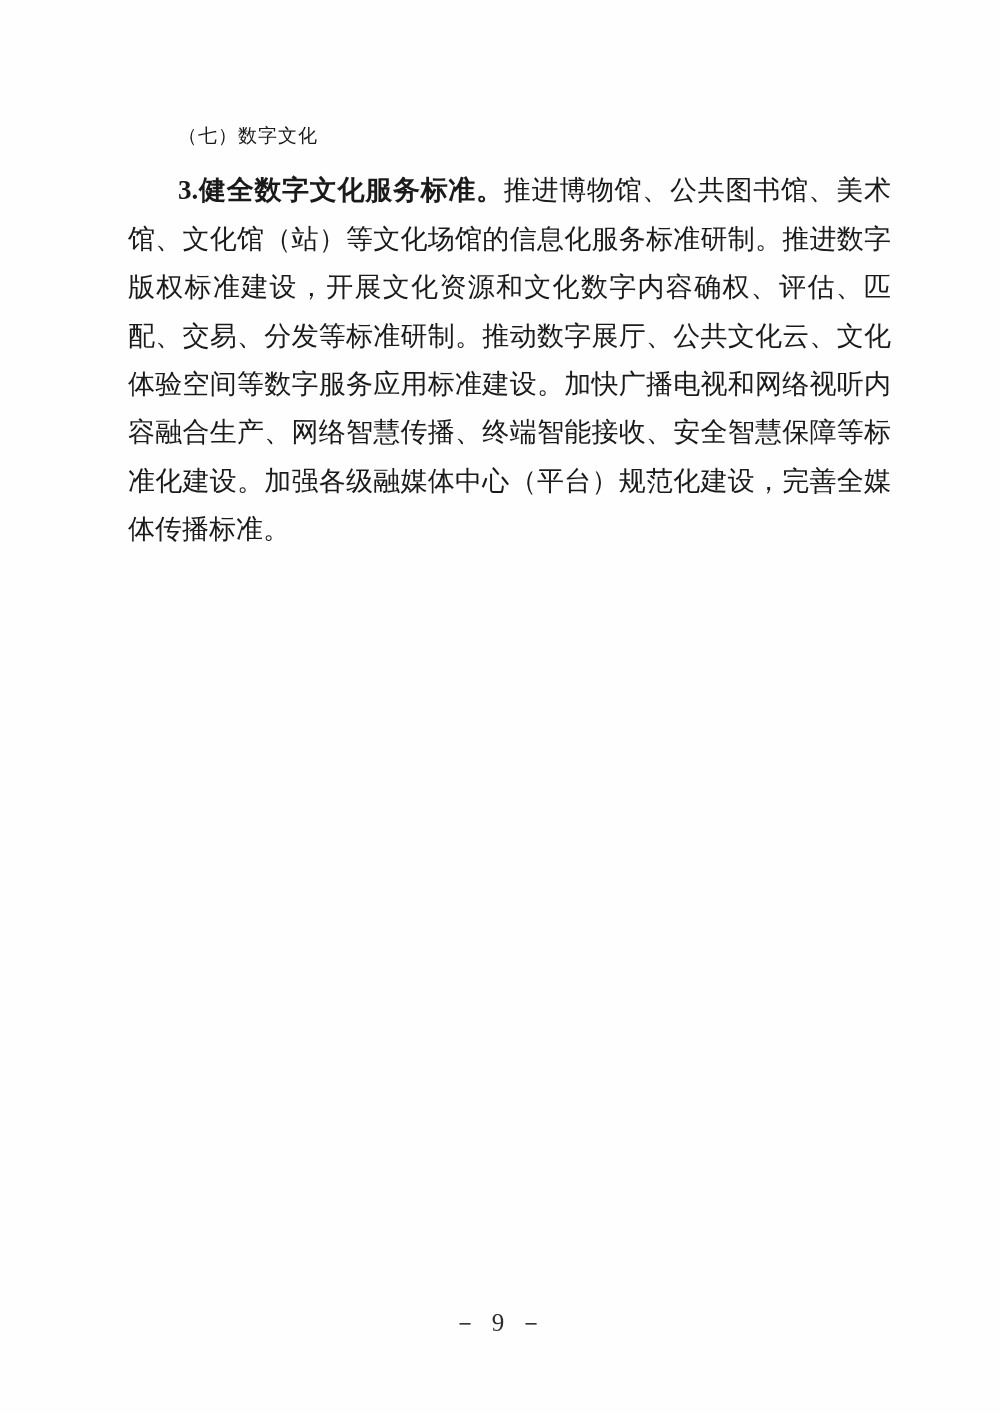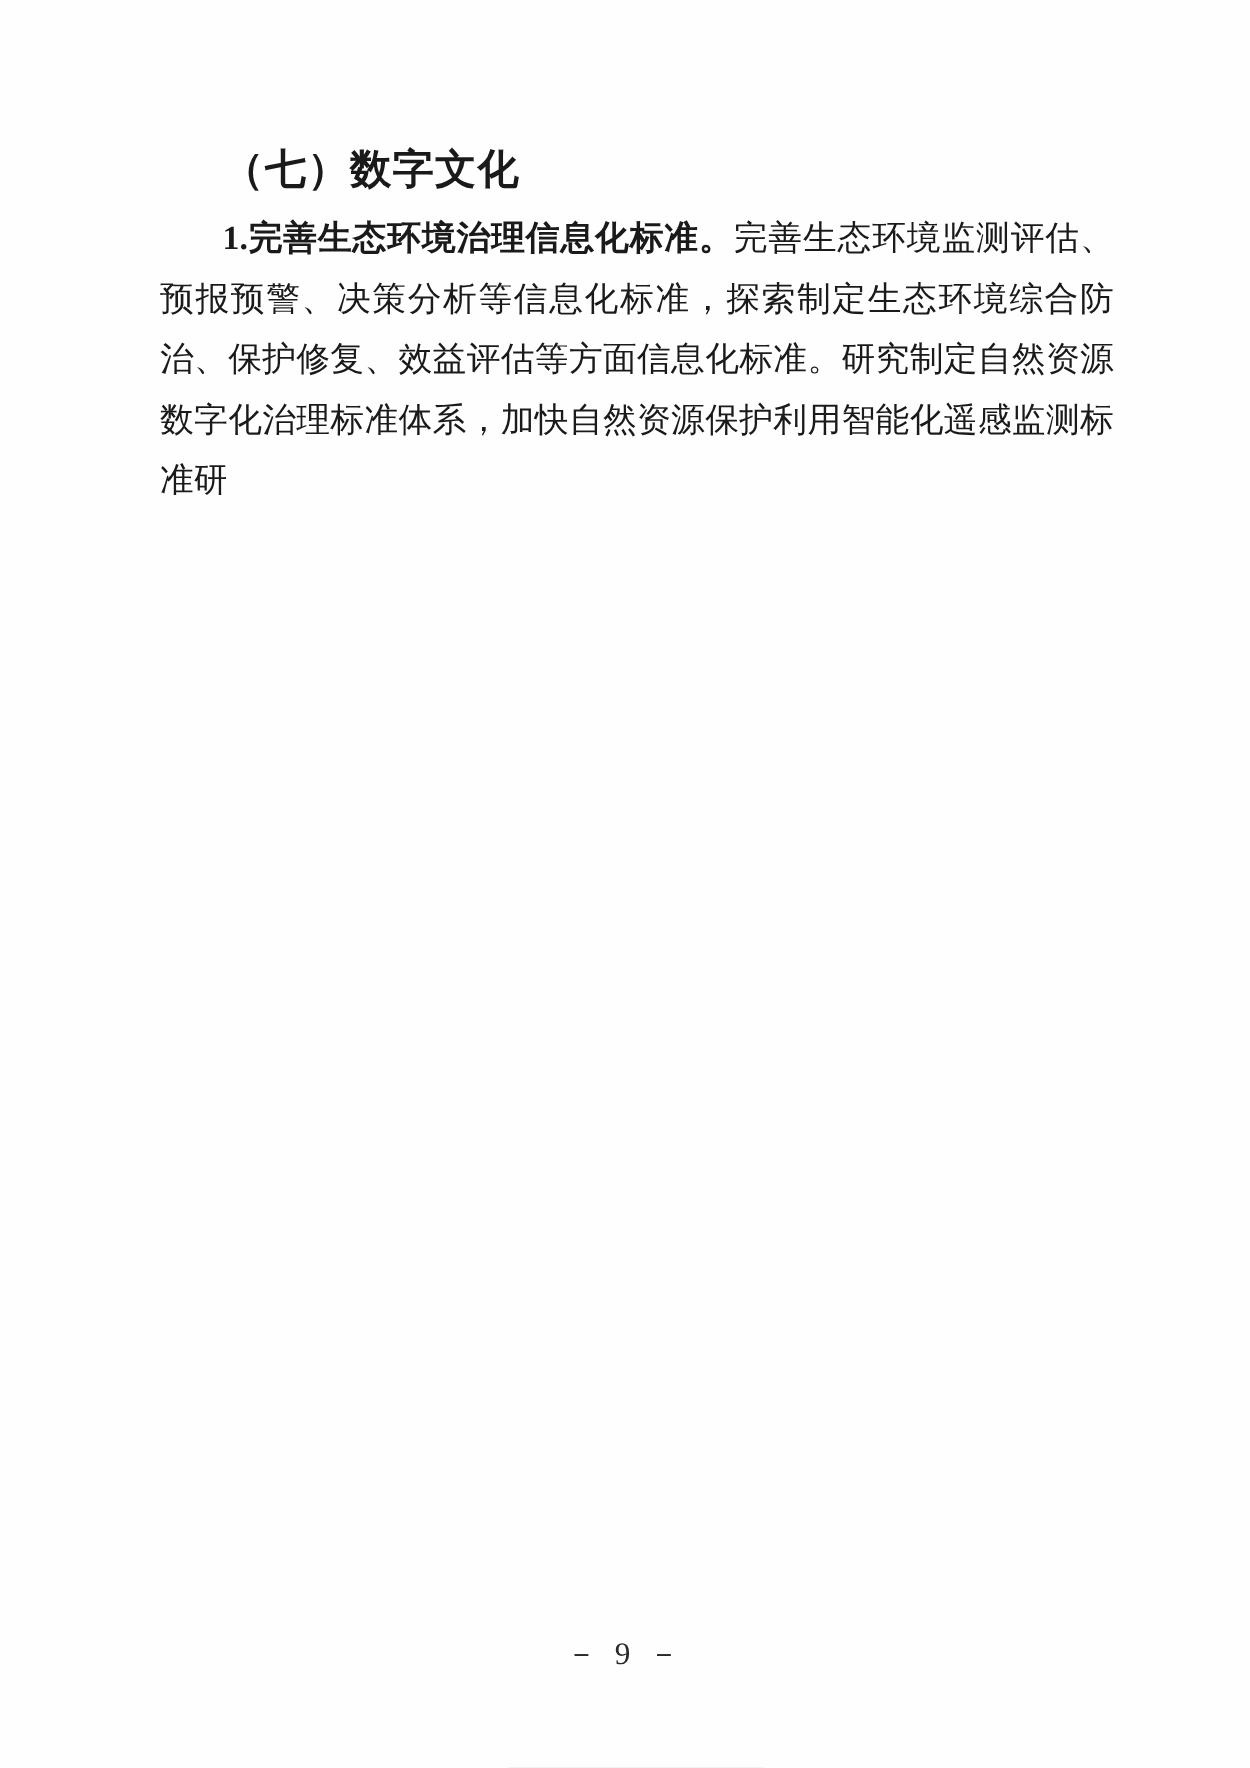--- a/index.html
+++ b/index.html
@@ -21,22 +21,22 @@
     position: absolute;
     left: 128px;
     top: 112px;
     width: 763px;
     font-size: 27px;
     line-height: 48.4px;
     text-align: justify;
     text-justify: inter-ideograph;
   }
   .sec-heading {
-    font-size: 33px;
-    font-weight: bold;
+    font-size: 19px;
+    font-weight: normal;
     margin: 6px 0 6px 0;
     text-indent: 50px;
     line-height: 48.4px;
     letter-spacing: 1px;
   }
   .sec-heading:first-child {
     margin-top: 0;
   }
   .para {
     margin: 0;
@@ -59,20 +59,20 @@
 </head>
 <body>
 
 <div class="page">
   <div class="content">
 
     <h2 class="sec-heading">（七）数字文化</h2>
 
 
 
+    <p class="para"><span class="lead">3.健全数字文化服务标准。</span><span>推进博物馆、公共图书馆、美术馆、文化馆（站）等文化场馆的信息化服务标准研制。推进数字版权标准建设，开展文化资源和文化数字内容确权、评估、匹配、交易、分发等标准研制。推动数字展厅、公共文化云、文化体验空间等数字服务应用标准建设。加快广播电视和网络视听内容融合生产、网络智慧传播、终端智能接收、安全智慧保障等标准化建设。加强各级融媒体中心（平台）规范化建设，完善全媒体传播标准。</span></p>
 
 
-    <p class="para"><span class="lead">1.完善生态环境治理信息化标准。</span><span>完善生态环境监测评估、预报预警、决策分析等信息化标准，探索制定生态环境综合防治、保护修复、效益评估等方面信息化标准。研究制定自然资源数字化治理标准体系，加快自然资源保护利用智能化遥感监测标准研</span></p>
 
   </div>
 
   <div class="page-number">－ 9 －</div>
 </div>
 
 </body></html>

